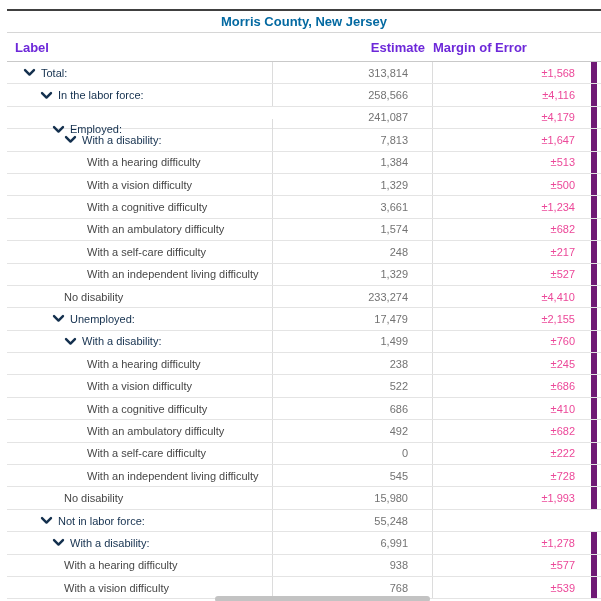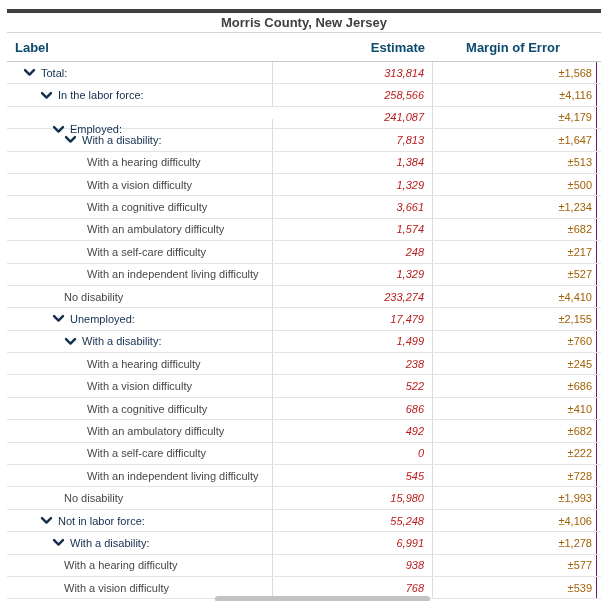--- a/index.html
+++ b/index.html
@@ -2,49 +2,49 @@
 <html><head>
 <meta charset="utf-8">
 <style>
   html,body{margin:0;padding:0;background:#ffffff;}
   body{font-family:"Liberation Sans","DejaVu Sans",sans-serif;-webkit-font-smoothing:antialiased;}
   .screen{position:relative;width:601px;height:601px;background:#fff;overflow:hidden;}
 
   .tablewrap{position:absolute;left:7px;top:9px;right:0;}
 
   .county-row{
-    height:24px;border-top:4px solid #404040;border-bottom:1px solid #d6d6d6;
+    height:24px;border-top:2px solid #404040;border-bottom:1px solid #d6d6d6;
     display:flex;align-items:center;justify-content:center;
-    font-size:13px;font-weight:bold;color:#404040;box-sizing:border-box;
+    font-size:13px;font-weight:bold;color:#0369a1;box-sizing:border-box;
   }
   .head-row{
     height:29px;display:flex;align-items:center;
     border-bottom:1px solid #c9c9c9;box-sizing:border-box;
-    font-size:13px;font-weight:bold;color:#0c4a6e;
+    font-size:13px;font-weight:bold;color:#6d28d9;
   }
   .col-label{width:266px;box-sizing:border-box;padding-left:8px;}
   .col-est{width:160px;box-sizing:border-box;text-align:right;padding-right:8px;}
-  .col-moe{width:164px;box-sizing:border-box;text-align:center;padding-right:4px;}
+  .col-moe{width:164px;box-sizing:border-box;text-align:left;padding-right:4px;}
 
   .body{}
   .row{
     height:22.4px;display:flex;align-items:center;box-sizing:border-box;
     border-bottom:1px solid #e4e4e4;font-size:11px;
   }
   .row .cell-label{
     width:266px;height:100%;box-sizing:border-box;display:flex;align-items:center;
     border-right:1px solid #dcdcdc;overflow:hidden;white-space:nowrap;
   }
   .row .cell-est{
     width:160px;height:100%;box-sizing:border-box;display:flex;align-items:center;justify-content:flex-end;
-    padding-right:8px;border-right:1px solid #dcdcdc;color:#b91c1c;font-style:italic;
+    padding-right:24px;border-right:1px solid #dcdcdc;color:#737373;
   }
   .row .cell-moe{
     width:164px;height:100%;box-sizing:border-box;display:flex;align-items:center;justify-content:flex-end;
-    padding-right:4px;border-right:1px solid #701a75;color:#a16207;
+    padding-right:16px;border-right:6px solid #701a75;color:#ec4899;
   }
   .row.parent .cell-label{color:#14304e;font-weight:normal;}
   .row.leaf .cell-label{color:#474747;}
   .chev{
     display:inline-flex;width:14px;height:14px;align-items:center;justify-content:center;
     margin-right:5px;flex:0 0 auto;cursor:pointer;color:#14304e;
   }
   .chev svg{display:block;}
 
   .hscroll-thumb{
@@ -242,21 +242,20 @@
         <div class="row parent">
           <div class="cell-label" style="padding-left: 32px;">
             <span class="chev">
               <svg width="13" height="13" viewBox="0 0 16 16">
                 <path d="M2.5 5l5.5 5.5L13.5 5" fill="none" stroke="currentColor" stroke-width="3" stroke-linecap="round" stroke-linejoin="round"></path>
               </svg>
             </span>
             <span>Not in labor force:</span>
           </div>
           <div class="cell-est">55,248</div>
-          <div class="cell-moe">±4,106</div>
         </div>
         <div class="row parent">
           <div class="cell-label" style="padding-left: 44px;">
             <span class="chev">
               <svg width="13" height="13" viewBox="0 0 16 16">
                 <path d="M2.5 5l5.5 5.5L13.5 5" fill="none" stroke="currentColor" stroke-width="3" stroke-linecap="round" stroke-linejoin="round"></path>
               </svg>
             </span>
             <span>With a disability:</span>
           </div>

